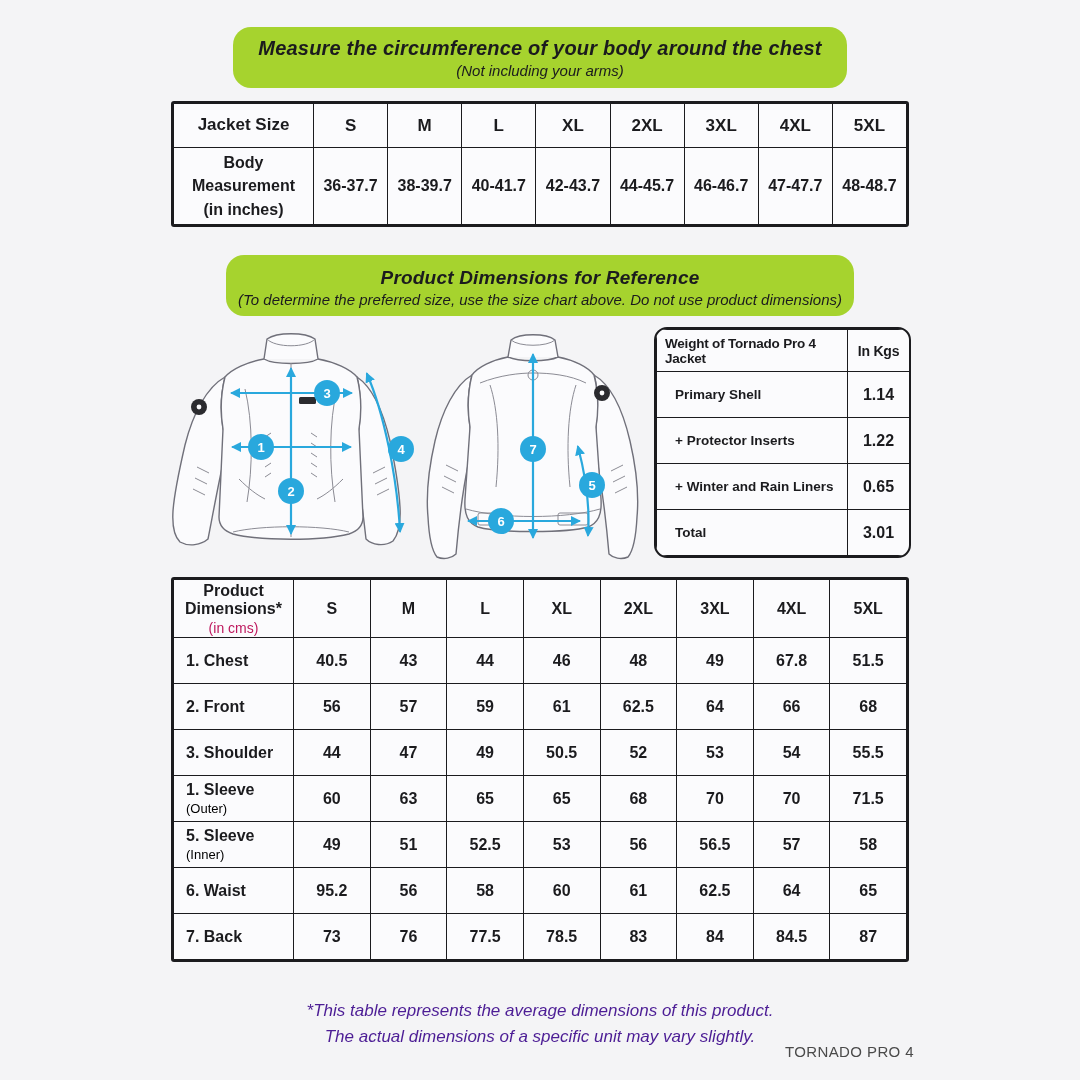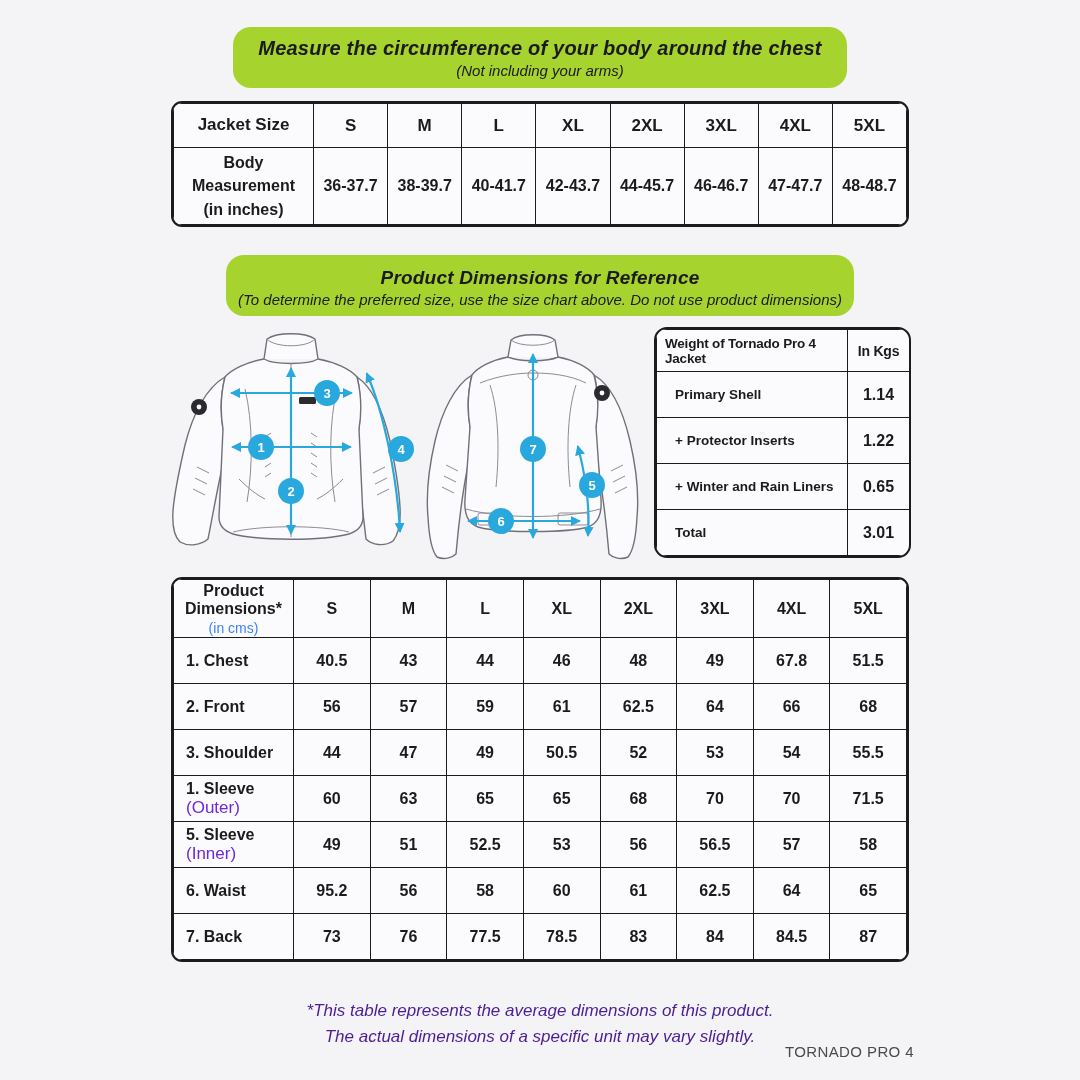--- a/index.html
+++ b/index.html
@@ -9,21 +9,21 @@
 
   
   .banner { background:#a6d32e; border-radius:18px; text-align:center; }
   .banner-1 { width:614px; margin:27px auto 0; padding:10px 8px 9px; }
   .banner-2 { width:628px; margin:28px auto 0; padding:12px 8px 8px; }
   .banner-title { font-size:20px; font-weight:700; font-style:italic; letter-spacing:.2px; }
   .banner-2 .banner-title { font-size:19px; }
   .banner-sub { font-size:15px; font-style:italic; margin-top:2px; }
 
   
-  .tbl-wrap { border:2px solid #1b1b1e; border-radius:11px; overflow:hidden; background:#fbfbfd; margin:0 auto; }
+  .tbl-wrap { border:2px solid #1b1b1e; border-radius:3px; overflow:hidden; background:#fbfbfd; margin:0 auto; }
   table.tbl { border-collapse:collapse; width:100%; table-layout:fixed; }
   .tbl th, .tbl td { border:1.5px solid #1b1b1e; text-align:center; vertical-align:middle; font-weight:700; }
 
   
   .size-tbl-wrap { width:738px; margin-top:13px; }
   .size-tbl th { height:44px; font-size:17px; }
   .size-tbl td { height:77px; font-size:16px; }
   .size-tbl .lbl { width:140px; padding:0 12px; line-height:1.45; }
 
   
@@ -39,22 +39,22 @@
   .weight-tbl td.wl { padding-left:18px; }
   .weight-tbl .wv { width:62px; font-size:16px; }
   .weight-tbl th.wv { font-size:14px; }
 
   
   .dims-tbl-wrap { width:738px; margin-top:8px; }
   .dims-tbl th { height:58px; font-size:16px; }
   .dims-tbl td { height:46px; font-size:16px; }
   .dims-tbl .lbl { width:120px; text-align:left; padding-left:12px; }
   .dims-tbl th.lbl { text-align:center; padding:0 4px; }
-  .sub-label { display:block; font-weight:400; color:#3b82f6; font-size:14px; margin-top:2px; }
-  .note { font-weight:400; color:#6d28d9; font-size:17px; }
+  .sub-label { display:block; font-weight:400; color:#be185d; font-size:14px; margin-top:2px; }
+  .note { font-weight:400; color:#000000; font-size:13px; }
 
   
   .footnote { margin-top:36px; text-align:center; font-style:italic; font-size:17px; line-height:1.55; color:#4c1d95; }
   .brand { position:absolute; top:1043px; right:166px; font-size:15px; color:#4a4a4a; letter-spacing:.4px; }
 
   
   .jline { fill:#fbfbfd; stroke:#70707a; stroke-width:1.4; stroke-linejoin:round; }
   .jseam { fill:none; stroke:#8b8b94; stroke-width:1; }
   .jdark { fill:#2b2b2f; stroke:none; }
   .arrow { fill:none; stroke:#29a8dd; stroke-width:2.2; stroke-linecap:round; }

